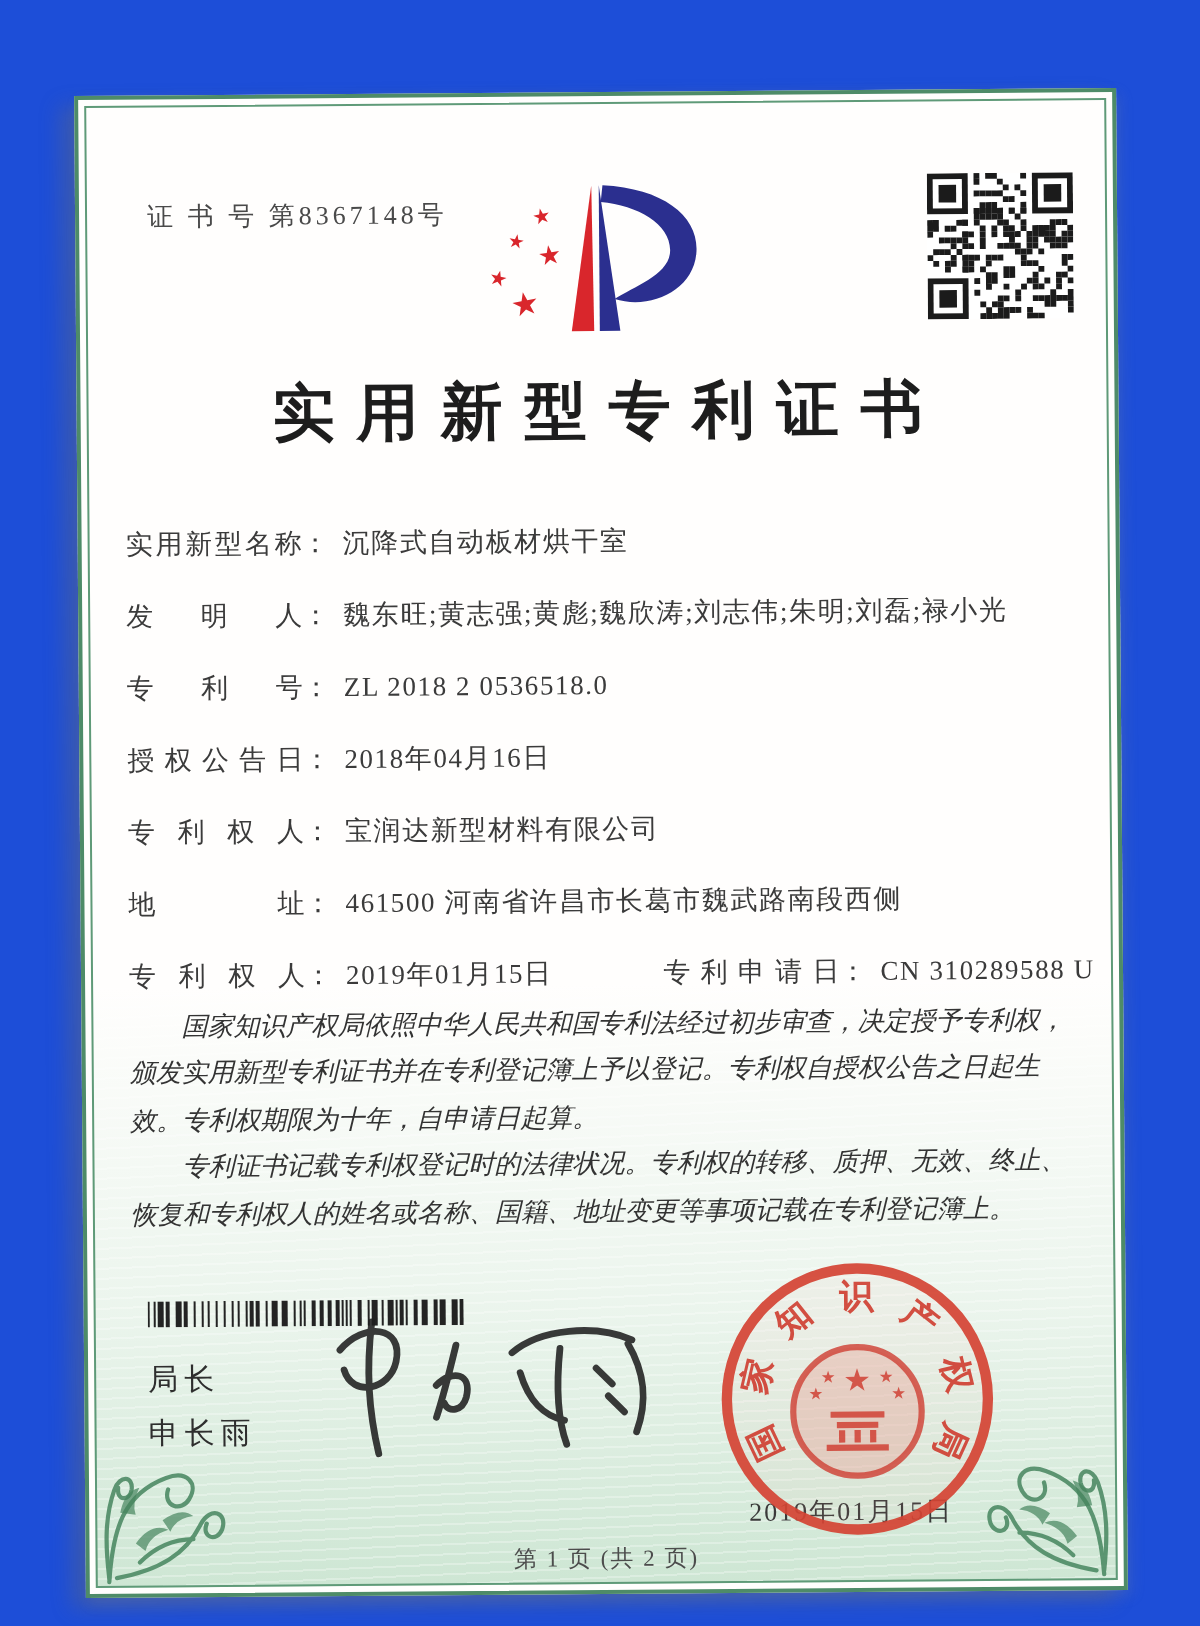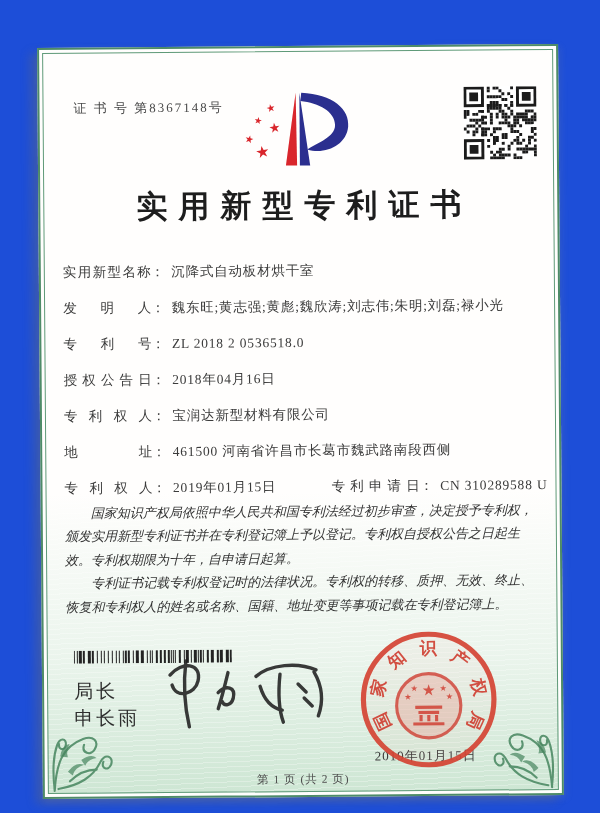--- a/index.html
+++ b/index.html
@@ -21,21 +21,21 @@
   .fields{position:absolute;left:22px;right:16px;top:214px;z-index:2;}
   .frow{height:23px;margin-bottom:13px;font-size:13.5px;color:#3b3b3b;white-space:nowrap;}
   .flabel{display:inline-block;width:88px;text-align:justify;text-align-last:justify;vertical-align:bottom;}
   .fcolon{margin-right:7px;}
   .fvalue{letter-spacing:.8px;}
   .grantrow .second{margin-left:52px;}
   .paras{position:absolute;left:22px;right:20px;top:452px;z-index:2;font-size:13px;line-height:1.8;
          color:#333;font-style:italic;}
   .paras p{margin:0;text-indent:2em;}
   .barcode{position:absolute;left:30px;top:601px;width:158px;height:13px;z-index:2;}
-  .director{position:absolute;left:30px;top:628px;z-index:2;font-size:19px;color:#2e2e2e;letter-spacing:3px;line-height:27px;}
+  .director{position:absolute;left:30px;top:628px;z-index:2;font-size:15px;color:#2e2e2e;letter-spacing:3px;line-height:27px;}
   .signature{position:absolute;left:108px;top:594px;width:195px;height:92px;z-index:3;}
   .sealdate{position:absolute;left:303px;top:700px;width:156px;text-align:center;font-size:13px;
             color:#3a3a3a;letter-spacing:1px;z-index:2;}
   .seal{position:absolute;left:312px;top:580px;width:145px;height:145px;z-index:4;opacity:.92;pointer-events:none;}
   .footer{position:absolute;left:0;bottom:8px;width:100%;text-align:center;font-size:11.5px;color:#4c4c4c;
           letter-spacing:1px;z-index:2;}
   .orn{position:absolute;bottom:4px;width:96px;height:96px;z-index:1;}
   .orn.left{left:4px;}
   .orn.right{right:4px;transform:scaleX(-1);}
 </style>

